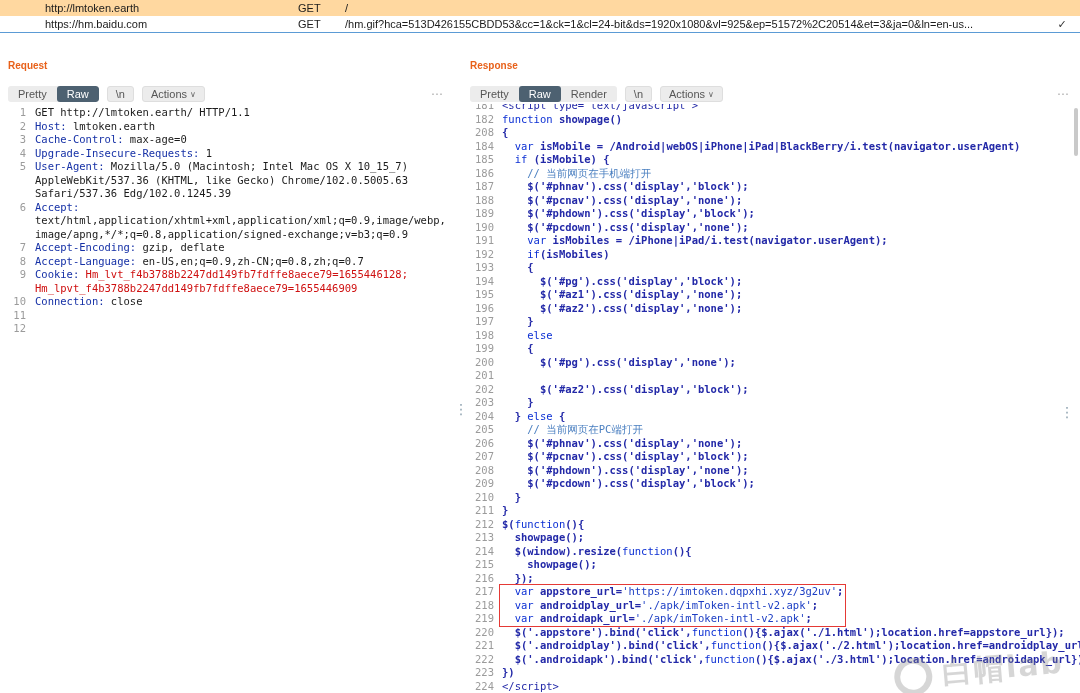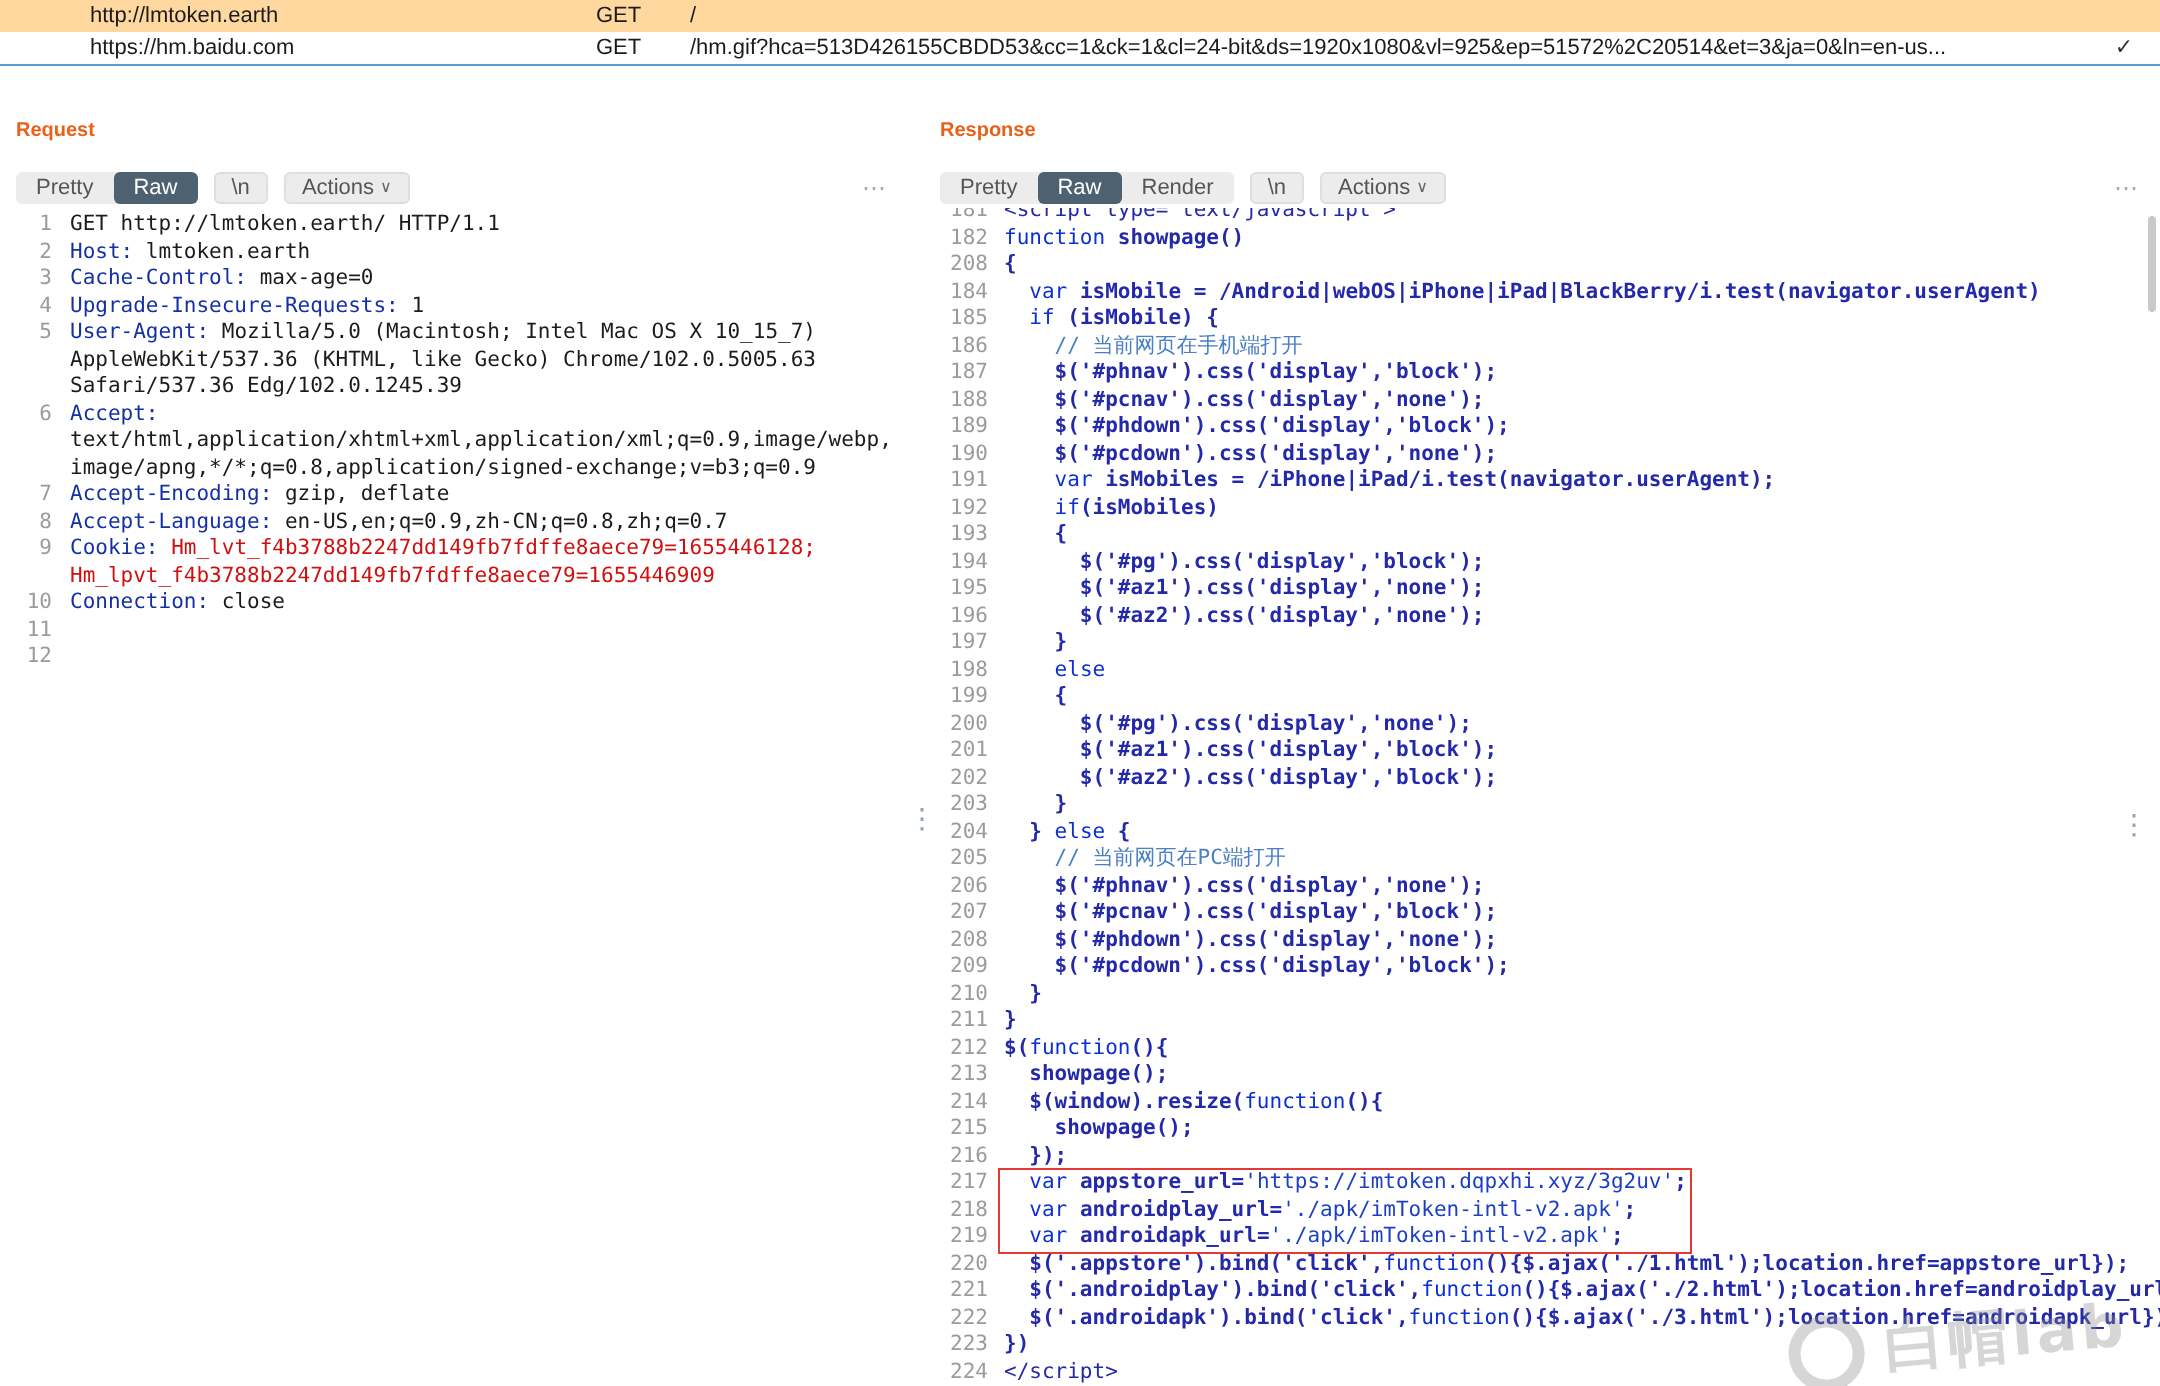--- a/index.html
+++ b/index.html
@@ -255,21 +255,20 @@
           <div class="line">
             <span class="ln">199</span>
             <span class="code"><span class="s-d">    {</span></span>
           </div>
           <div class="line">
             <span class="ln">200</span>
             <span class="code"><span class="s-d">      $('#pg').css('display','none');</span></span>
           </div>
           <div class="line">
             <span class="ln">201</span>
-            <span class="code"><span class="s-d">      $('#az1').css('display','block');</span></span>
           </div>
           <div class="line">
             <span class="ln">202</span>
             <span class="code"><span class="s-d">      $('#az2').css('display','block');</span></span>
           </div>
           <div class="line">
             <span class="ln">203</span>
             <span class="code"><span class="s-d">    }</span></span>
           </div>
           <div class="line">

